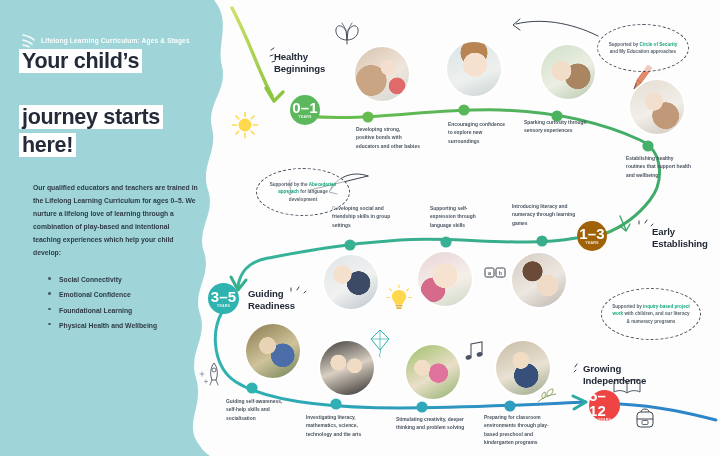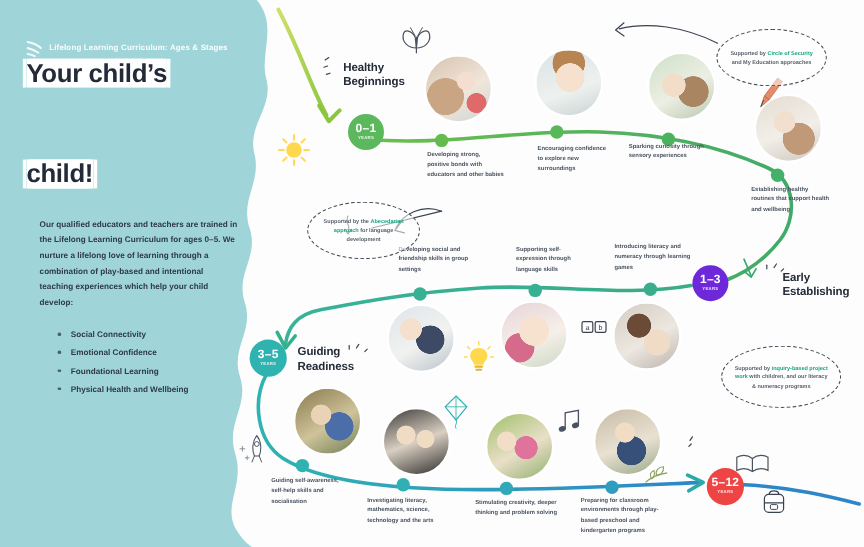--- a/index.html
+++ b/index.html
@@ -73,21 +73,21 @@
     box-shadow:0 0 0 2px #ffffff;
   }
   .photo i{display:block;width:100%;height:100%;}
 
   
   .badge{
     position:absolute;border-radius:50%;z-index:6;
     display:flex;flex-direction:column;align-items:center;justify-content:center;
     color:#ffffff;font-weight:700;line-height:1;
   }
-  .badge .bnum{font-size:10px;letter-spacing:.2px;}
+  .badge .bnum{font-size:15px;letter-spacing:.2px;}
   .badge .byrs{font-size:3.6px;opacity:.85;margin-top:1.2px;letter-spacing:.2px;}
 
   
   .stagetitle{
     position:absolute;z-index:6;font-size:9.6px;font-weight:700;
     line-height:1.28;color:#232a38;letter-spacing:-.1px;
   }
 
   
   .cap{
@@ -203,22 +203,22 @@
         <path d="M1 2 C6 3 10 5 12 7" stroke="#ffffff" stroke-width="1.6" fill="none" stroke-linecap="round"></path>
         <path d="M1 7 C5 8 8 9.6 10 11" stroke="#ffffff" stroke-width="1.6" fill="none" stroke-linecap="round"></path>
         <path d="M1 12 C3.5 12.4 5.5 13 7 13.8" stroke="#ffffff" stroke-width="1.6" fill="none" stroke-linecap="round"></path>
       </svg>
       <div class="brandtext">Lifelong Learning Curriculum: Ages &amp; Stages</div>
     </div>
 
     <div class="headline">
       <span>Your child’s</span><br>
       <br>
-      <br>
-      <span>child!</span>
+      <span>journey starts</span><br>
+      <span>here!</span>
     </div>
 
     <div class="bodycopy">Our qualified educators and teachers are trained in the Lifelong Learning Curriculum for ages 0–5. We nurture a lifelong love of learning through a combination of play-based and intentional teaching experiences which help your child develop:</div>
 
     <ul class="bullets">
       <li>Social Connectivity</li>
       <li>Emotional Confidence</li>
       <li>Foundational Learning</li>
       <li>Physical Health and Wellbeing</li>
     </ul>
@@ -293,50 +293,54 @@
       radial-gradient(circle at 46% 36%, #f1dcc4 0 18%, transparent 19%),
       radial-gradient(circle at 56% 64%, #36507a 0 26%, transparent 27%),
       linear-gradient(160deg,#c7bca6,#e9e1d2 55%,#9aa98b);"></i>
   </div>
 
   <div class="badge" style="left:290px;top:95px;width:30px;height:30px;background:#5cb85c;">
     <span class="bnum">0–1</span>
     <span class="byrs">YEARS</span>
   </div>
 
-  <div class="badge" style="left:577px;top:221px;width:30px;height:30px;background:#6d28d9;">
+  <div class="badge" style="left:577px;top:221px;width:30px;height:30px;background:#a16207;">
     <span class="bnum">1–3</span>
     <span class="byrs">YEARS</span>
   </div>
 
   <div class="badge" style="left:208px;top:283px;width:31px;height:31px;background:#2fb3b0;">
     <span class="bnum">3–5</span>
     <span class="byrs">YEARS</span>
   </div>
 
   <div class="badge" style="left:589px;top:390px;width:31px;height:31px;background:#ef4444;">
     <span class="bnum">5–12</span>
     <span class="byrs">YEARS</span>
   </div>
 
-  <div class="stagetitle" style="left:286px;top:51px;">
+  <div class="stagetitle" style="left:274px;top:51px;">
     <div>Healthy</div>
     <div>Beginnings</div>
   </div>
 
   <div class="stagetitle" style="left:640px;top:226px;margin-left:12px;">
     <div>Early</div>
     <div>Establishing</div>
   </div>
 
   <div class="stagetitle" style="left:248px;top:288px;">
     <div>Guiding</div>
     <div>Readiness</div>
   </div>
 
+  <div class="stagetitle" style="left:583px;top:363px;">
+    <div>Growing</div>
+    <div>Independence</div>
+  </div>
 
   <div class="cap" style="left:356px;top:126px;width:64px;">Developing strong, positive bonds with educators and other babies</div>
   <div class="cap" style="left:448px;top:121px;width:60px;">Encouraging confidence to explore new surroundings</div>
   <div class="cap" style="left:524px;top:119px;width:64px;">Sparking curiosity through sensory experiences</div>
   <div class="cap" style="left:626px;top:155px;width:66px;">Establishing healthy routines that support health and wellbeing</div>
 
   <div class="cap" style="left:332px;top:205px;width:62px;">Developing social and friendship skills in group settings</div>
   <div class="cap" style="left:430px;top:205px;width:62px;">Supporting self-expression through language skills</div>
   <div class="cap" style="left:512px;top:203px;width:66px;">Introducing literacy and numeracy through learning games</div>
 

